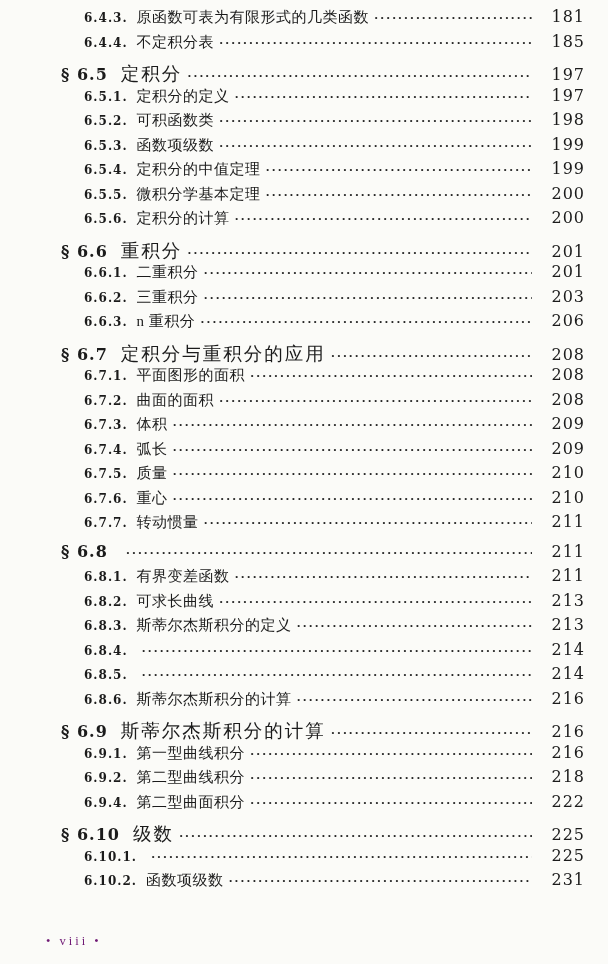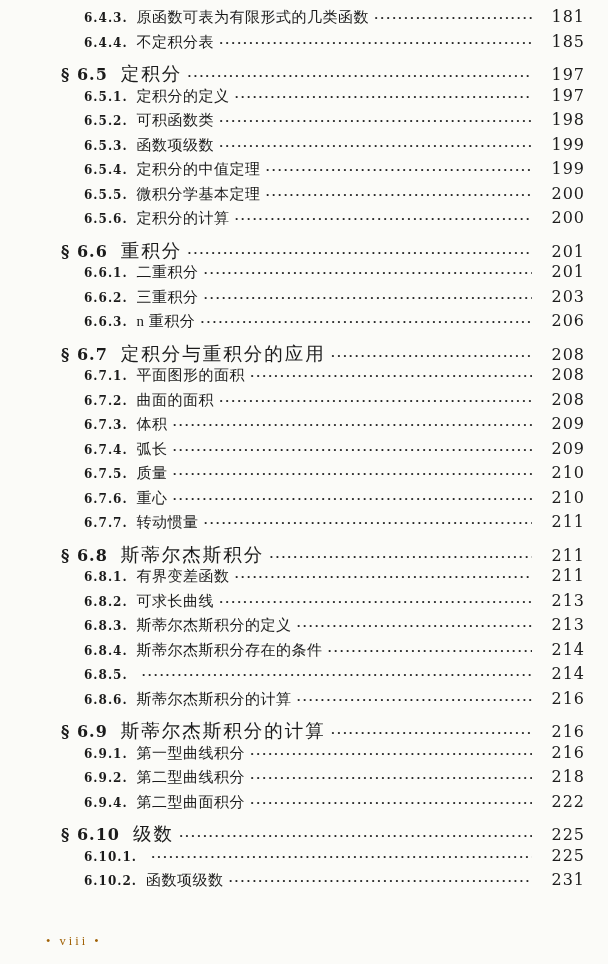--- a/index.html
+++ b/index.html
@@ -80,21 +80,21 @@
     font-family: "DejaVu Serif", serif;
     font-size: 16px;
     letter-spacing: 1px;
   }
   .footer {
     position: absolute;
     left: 46px;
     top: 934px;
     font-size: 12.5px;
     letter-spacing: 3px;
-    color: #a16207;
+    color: #701a75;
   }
 </style>
 </head>
 <body>
 
 <div class="page">
   <div class="toc" id="toc-list">
       <div class="row sub">
         <span class="num">6.4.3.</span>
         <span class="title">原函数可表为有限形式的几类函数</span>
@@ -216,21 +216,20 @@
         <span class="pg">210</span>
       </div>
       <div class="row sub">
         <span class="num">6.7.7.</span>
         <span class="title">转动惯量</span>
         <span class="leader"></span>
         <span class="pg">211</span>
       </div>
       <div class="row section">
         <span class="num">§ 6.8</span>
-        <span class="title">斯蒂尔杰斯积分</span>
         <span class="leader"></span>
         <span class="pg">211</span>
       </div>
       <div class="row sub">
         <span class="num">6.8.1.</span>
         <span class="title">有界变差函数</span>
         <span class="leader"></span>
         <span class="pg">211</span>
       </div>
       <div class="row sub">
@@ -240,21 +239,20 @@
         <span class="pg">213</span>
       </div>
       <div class="row sub">
         <span class="num">6.8.3.</span>
         <span class="title">斯蒂尔杰斯积分的定义</span>
         <span class="leader"></span>
         <span class="pg">213</span>
       </div>
       <div class="row sub">
         <span class="num">6.8.4.</span>
-        <span class="title">斯蒂尔杰斯积分存在的条件</span>
         <span class="leader"></span>
         <span class="pg">214</span>
       </div>
       <div class="row sub">
         <span class="num">6.8.5.</span>
         <span class="leader"></span>
         <span class="pg">214</span>
       </div>
       <div class="row sub">
         <span class="num">6.8.6.</span>

